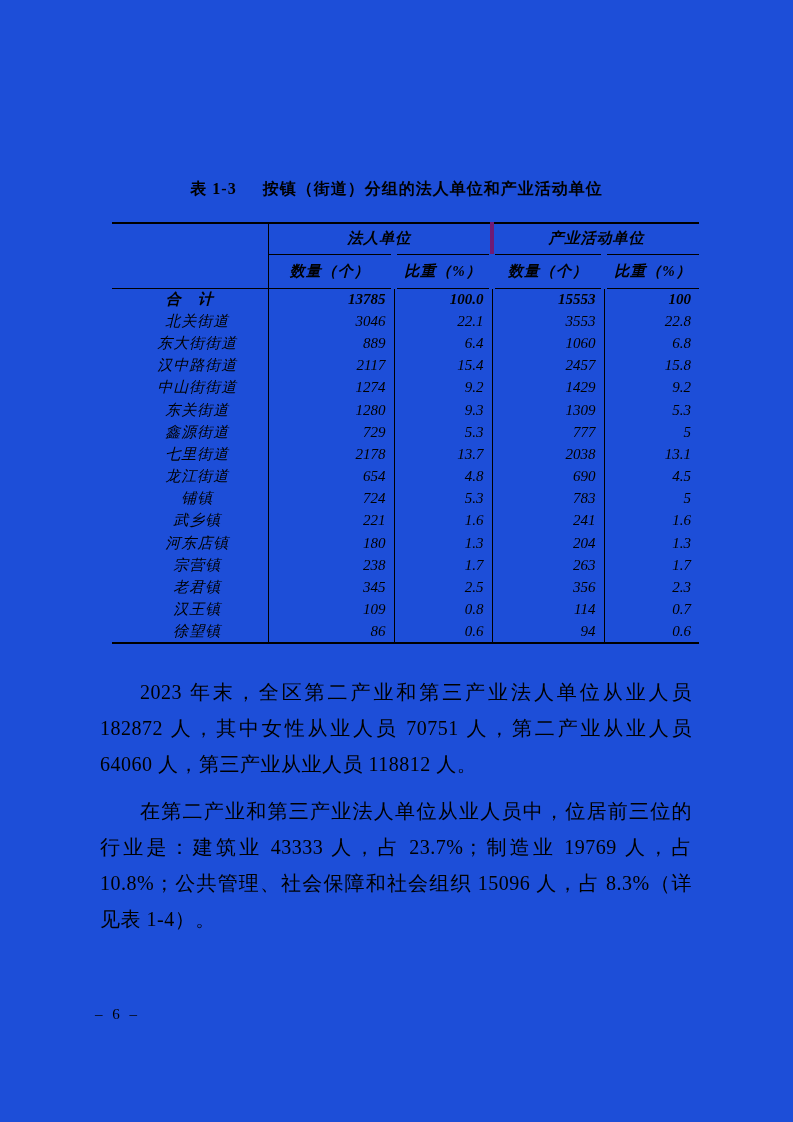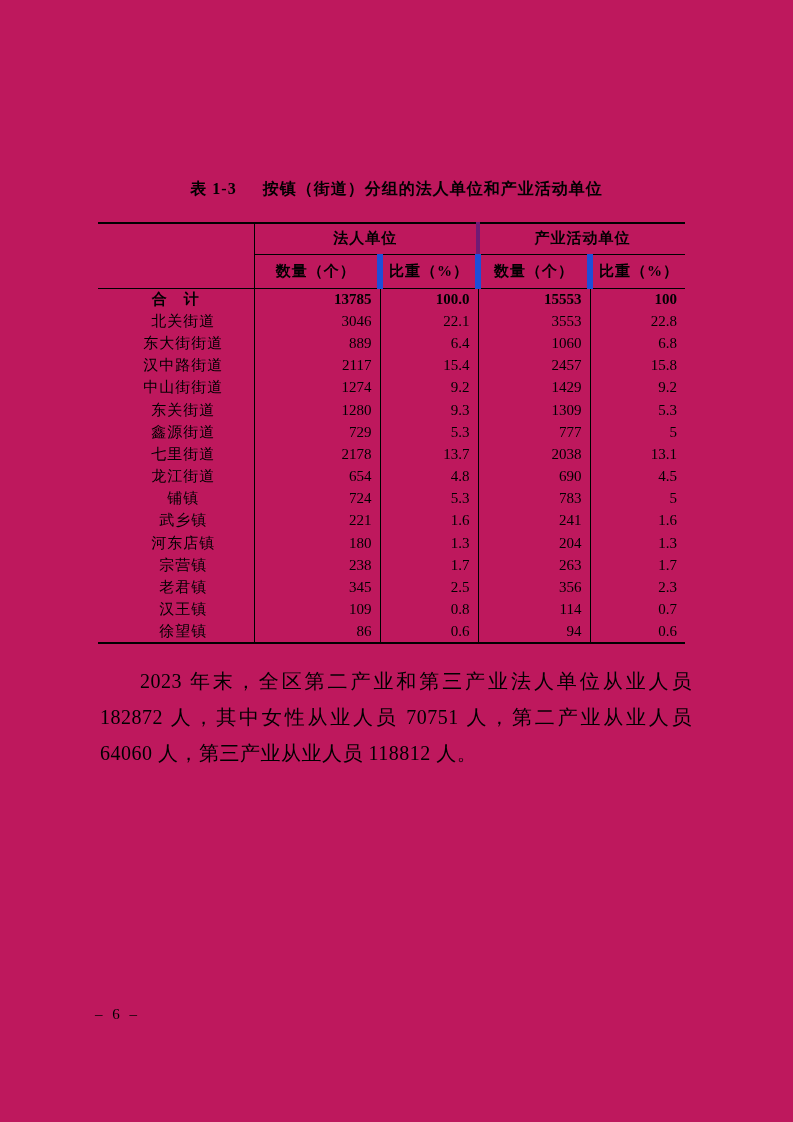--- a/index.html
+++ b/index.html
@@ -1,48 +1,49 @@
 <!DOCTYPE html>
 <html><head>
 <meta charset="utf-8">
 <style>
   * { margin: 0; padding: 0; box-sizing: border-box; }
   html, body { background: #e8e8e8; }
   .page {
     position: relative;
     width: 793px;
     height: 1122px;
-    background: #be185d;
+    background: #1d4ed8;
     margin: 0 auto;
     font-family: "Liberation Serif", "DejaVu Serif", serif;
     color: #000;
     overflow: hidden;
   }
   .table-title {
     position: absolute;
     top: 179px;
     left: 103px;
     width: 587px;
     text-align: center;
     font-size: 16px;
     font-weight: bold;
     letter-spacing: 1px;
   }
   .table-title .title-label { margin-right: 26px; }
 
   table.stat-table {
     position: absolute;
     top: 222px;
-    left: 98px;
+    left: 112px;
     width: 587px;
     border-collapse: collapse;
     table-layout: fixed;
     border-top: 2.5px solid #000;
     border-bottom: 2.5px solid #000;
     font-size: 15px;
+    font-style: italic;
   }
   .stat-table col.c0 { width: 156px; }
   .stat-table col.c1 { width: 126px; }
   .stat-table col.c2 { width: 98px; }
   .stat-table col.c3 { width: 112px; }
   .stat-table col.c4 { width: 95px; }
 
   .stat-table thead th {
     font-weight: bold;
     text-align: center;
@@ -75,20 +76,21 @@
     font-size: 20px;
     font-weight: bold;
     padding-left: 44px;
     line-height: 26px;
   }
   .section p {
     font-size: 20px;
     line-height: 36px;
     text-align: justify;
     text-indent: 2em;
+    margin-top: 11px;
     letter-spacing: 0.5px;
   }
   .page-number {
     position: absolute;
     left: 95px;
     top: 1006px;
     font-size: 15px;
     letter-spacing: 3px;
   }
 </style>
@@ -233,17 +235,18 @@
           <td class="num">86</td>
           <td class="num">0.6</td>
           <td class="num">94</td>
           <td class="num">0.6</td>
         </tr>
       </tbody>
   </table>
 
   <div class="section">
     <p>2023 年末，全区第二产业和第三产业法人单位从业人员 182872 人，其中女性从业人员 70751 人，第二产业从业人员 64060 人，第三产业从业人员 118812 人。</p>
+    <p>在第二产业和第三产业法人单位从业人员中，位居前三位的行业是：建筑业 43333 人，占 23.7%；制造业 19769 人，占 10.8%；公共管理、社会保障和社会组织 15096 人，占 8.3%（详见表 1-4）。</p>
   </div>
 
   <div class="page-number">– 6 –</div>
 
 </div>
 
 </body></html>

